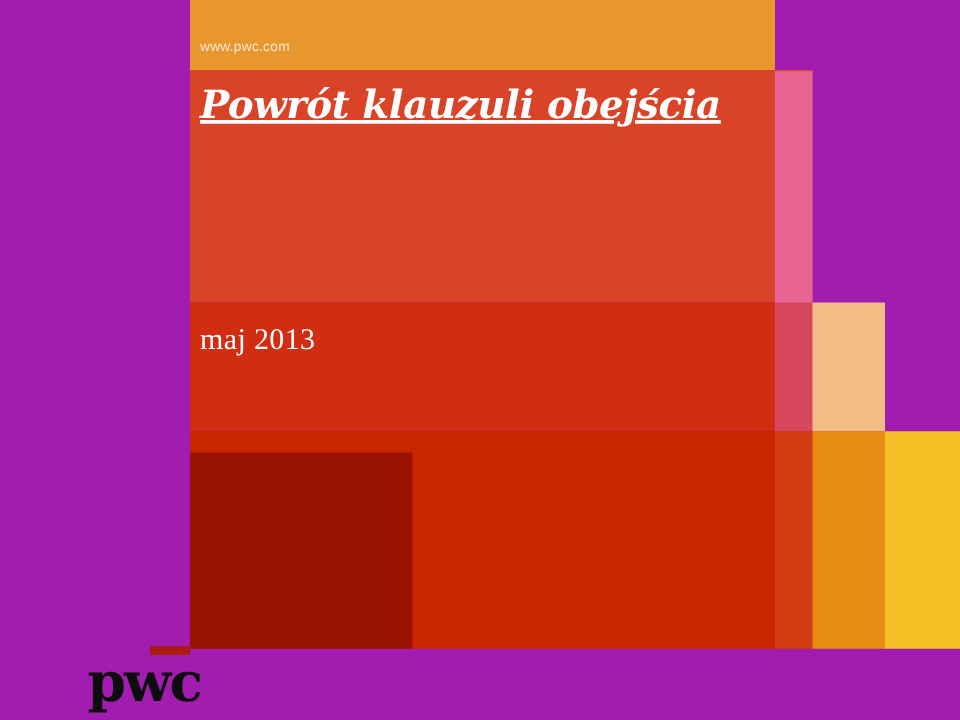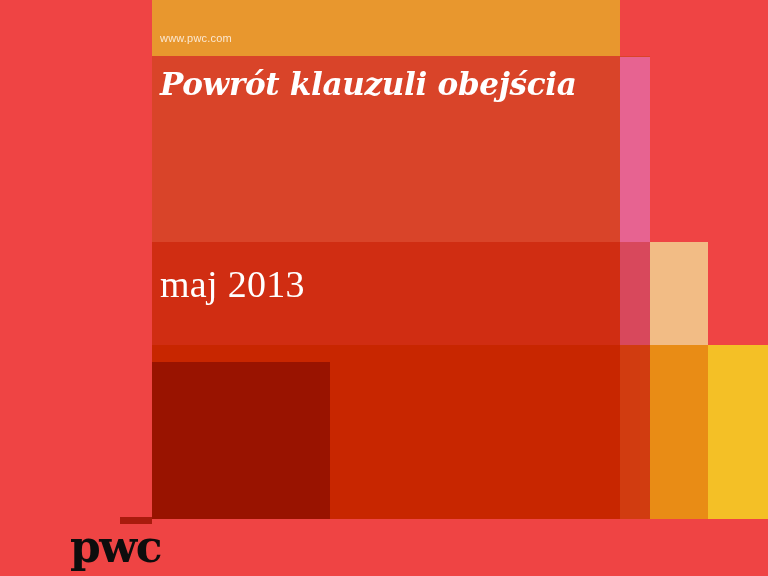--- a/index.html
+++ b/index.html
@@ -10,21 +10,21 @@
     width: 768px;
     height: 576px;
     background: #ffffff;
     font-family: "Liberation Sans", sans-serif;
     overflow: hidden;
   }
   #slide {
     position: relative;
     width: 768px;
     height: 576px;
-    background: #ef4444;
+    background: #a21caf;
     overflow: hidden;
   }
 
   
   .block { position: absolute; }
 
   #band-orange-top {
     left: 152px; top: 0px; width: 468px; height: 56px;
     background: #E8972E;
   }
@@ -85,29 +85,30 @@
     position: absolute;
     left: 160px; top: 66px;
     width: 470px;
     font-family: "DejaVu Serif", "Liberation Serif", serif;
     font-style: italic;
     font-weight: bold;
     font-size: 31px;
     line-height: 37px;
     color: #FFFFFF;
     letter-spacing: -0.3px;
+    text-decoration: underline;
   }
   #slide-title .tline { display: block; white-space: nowrap; }
   #slide-date {
     position: absolute;
-    left: 160px; top: 266px;
+    left: 160px; top: 254px;
     font-family: "Liberation Serif", "DejaVu Serif", serif;
     font-style: normal;
     font-weight: normal;
-    font-size: 38px;
+    font-size: 24px;
     line-height: 36px;
     color: #FFFFFF;
     letter-spacing: 0.3px;
     white-space: nowrap;
   }
 
   
   #logo {
     position: absolute;
     left: 70px; top: 512px;

